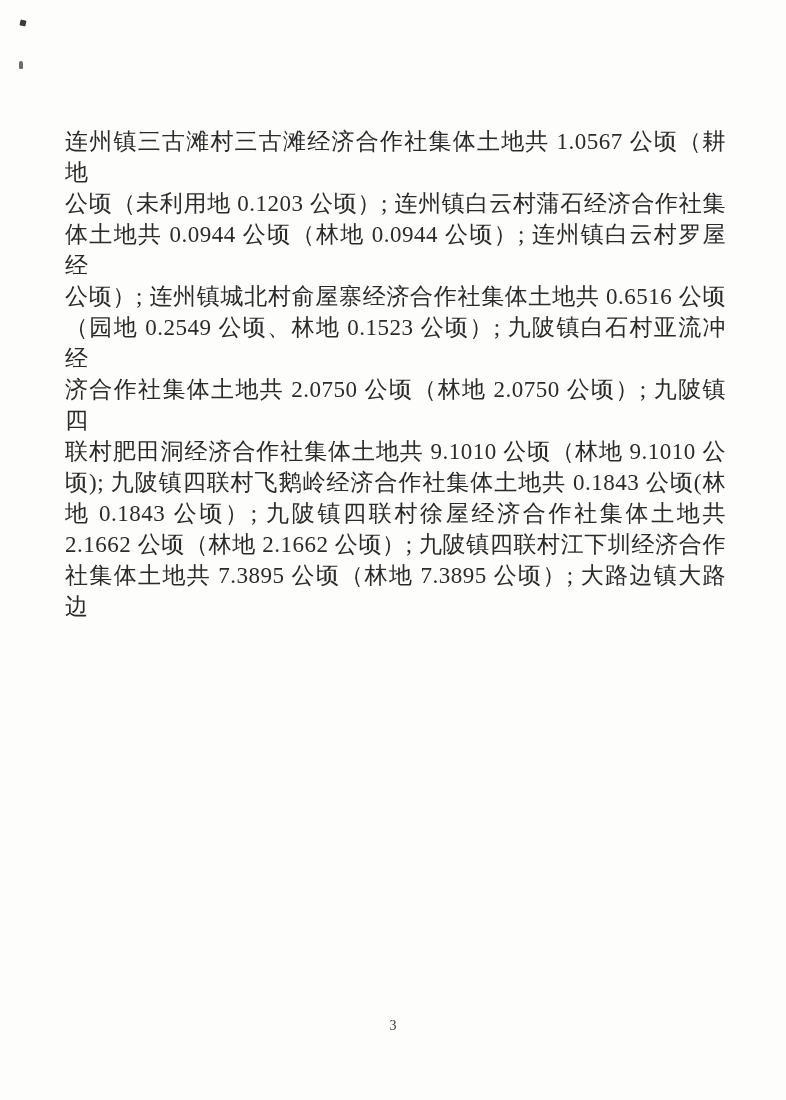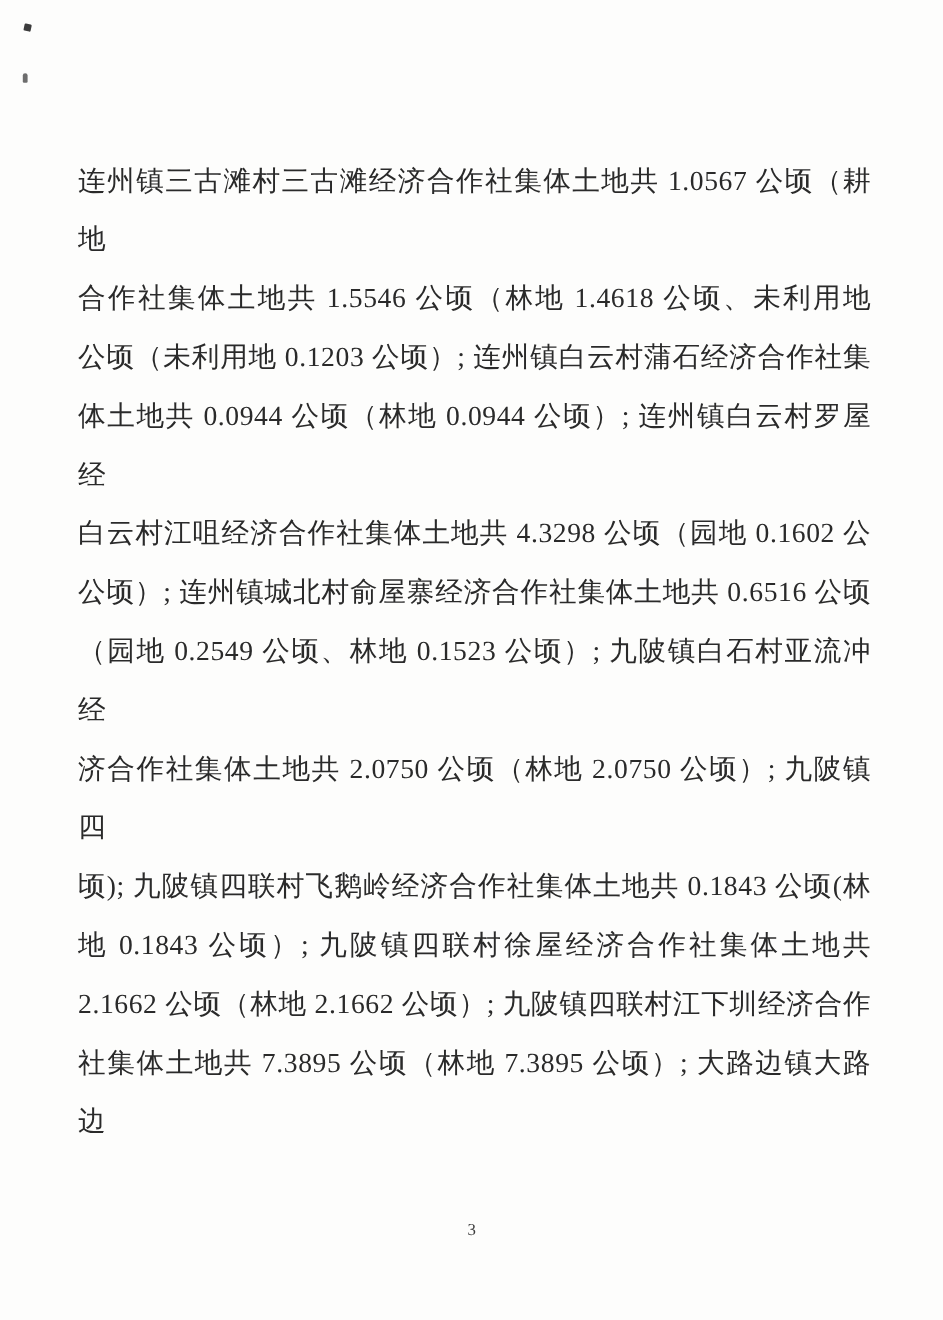--- a/index.html
+++ b/index.html
@@ -31,21 +31,21 @@
     border-radius: 2px 2px 1px 1px;
   }
   .body-text {
     position: absolute;
     left: 65px;
     top: 126px;
     width: 661px;
   }
   .line {
     font-size: 23px;
-    line-height: 49px;
+    line-height: 31px;
     letter-spacing: 0.5px;
     text-align: justify;
     text-align-last: justify;
     white-space: normal;
     color: #2a2a2a;
   }
   .page-number {
     position: absolute;
     left: 0;
     top: 1018px;
@@ -57,27 +57,26 @@
 </style>
 </head>
 <body>
 
 <div class="page">
   <div class="speck s1"></div>
   <div class="speck s2"></div>
 
   <div class="body-text">
     <div class="line">连州镇三古滩村三古滩经济合作社集体土地共 1.0567 公顷（耕地</div>
-    <div class="line">合作社集体土地共 1.5546 公顷（林地 1.4618 公顷、未利用地</div>
     <div class="line">公顷（未利用地 0.1203 公顷）; 连州镇白云村蒲石经济合作社集</div>
     <div class="line">体土地共 0.0944 公顷（林地 0.0944 公顷）; 连州镇白云村罗屋经</div>
-    <div class="line">白云村江咀经济合作社集体土地共 4.3298 公顷（园地 0.1602 公</div>
     <div class="line">公顷）; 连州镇城北村俞屋寨经济合作社集体土地共 0.6516 公顷</div>
     <div class="line">（园地 0.2549 公顷、林地 0.1523 公顷）; 九陂镇白石村亚流冲经</div>
     <div class="line">济合作社集体土地共 2.0750 公顷（林地 2.0750 公顷）; 九陂镇四</div>
+    <div class="line">联村肥田洞经济合作社集体土地共 9.1010 公顷（林地 9.1010 公</div>
     <div class="line">顷); 九陂镇四联村飞鹅岭经济合作社集体土地共 0.1843 公顷(林</div>
     <div class="line">地 0.1843 公顷）; 九陂镇四联村徐屋经济合作社集体土地共</div>
     <div class="line">2.1662 公顷（林地 2.1662 公顷）; 九陂镇四联村江下圳经济合作</div>
     <div class="line">社集体土地共 7.3895 公顷（林地 7.3895 公顷）; 大路边镇大路边</div>
 
   </div>
 
   <div class="page-number">3</div>
 </div>
 

